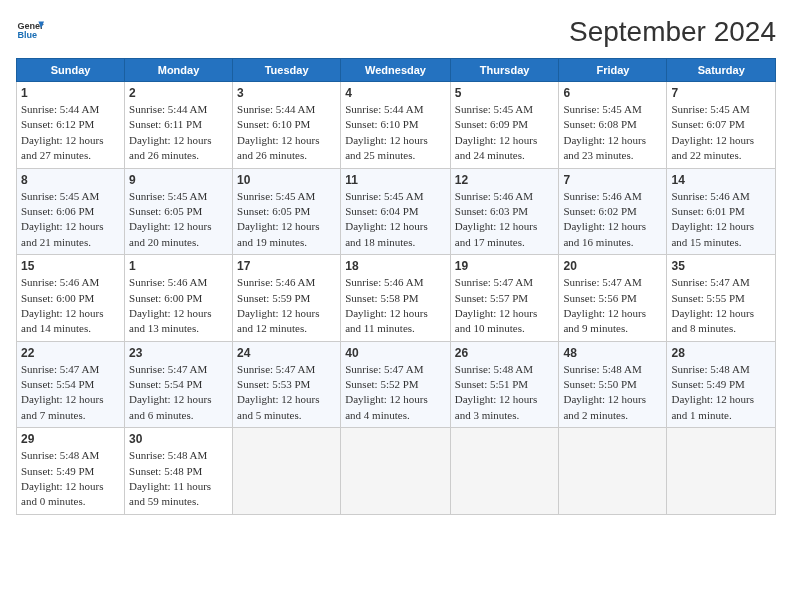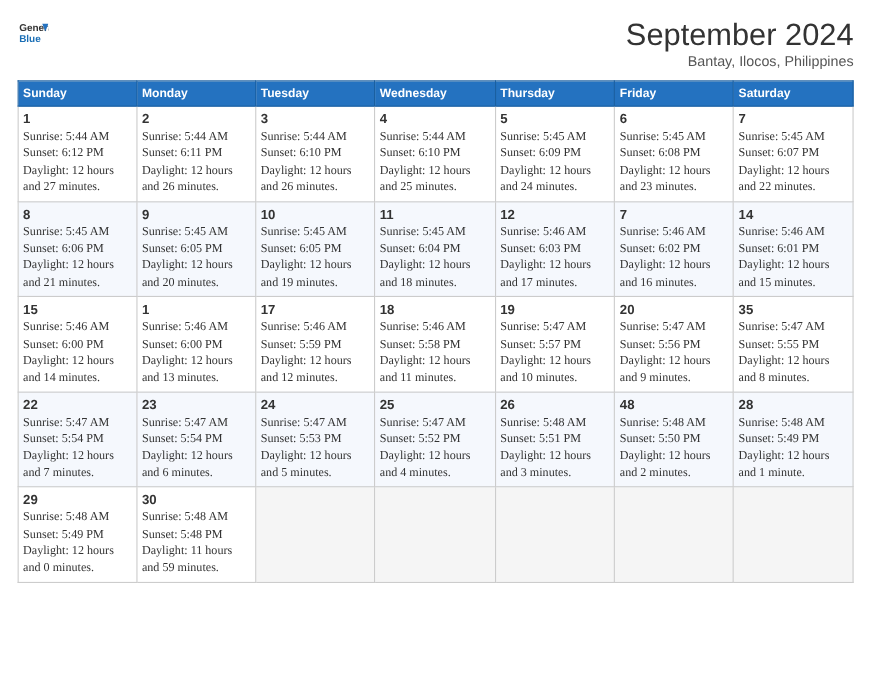--- a/index.html
+++ b/index.html
@@ -44,21 +44,21 @@
     }
     table {
       width: 100%;
       border-collapse: collapse;
       font-size: 10px;
     }
     thead tr th {
       background-color: #2472c0;
       color: #fff;
       padding: 5px 4px;
-      text-align: left;
+      text-align: center;
       font-size: 11px;
       font-weight: bold;
       border: 1px solid #1a5fa0;
     }
     tbody tr td {
       vertical-align: top;
       padding: 4px 4px;
       border: 1px solid #ccc;
       height: 72px;
       width: 113px;
@@ -91,21 +91,20 @@
   <div class="header">
     <div class="logo">
       <svg class="logo-icon" viewBox="0 0 40 40">
         <text x="2" y="18" font-size="13" font-weight="bold" fill="#333">General</text>
         <text x="2" y="32" font-size="13" font-weight="bold" fill="#1a6eb5">Blue</text>
         <polygon points="32,8 40,8 36,18" fill="#2472c0"></polygon>
       </svg>
     </div>
     <div class="title-block">
       <div class="month-title">September 2024</div>
-      <div class="location">Bantay, Ilocos, Philippines</div>
     </div>
   </div>
 
   <table>
     <thead>
       <tr id="col-headers">
           <th>Sunday</th>
           <th>Monday</th>
           <th>Tuesday</th>
           <th>Wednesday</th>
@@ -284,21 +283,21 @@
 and 6 minutes.</div>
           </td>
           <td>
             <span class="day-num">24</span>
             <div class="day-info" style="white-space: pre-line;">Sunrise: 5:47 AM
 Sunset: 5:53 PM
 Daylight: 12 hours
 and 5 minutes.</div>
           </td>
           <td>
-            <span class="day-num">25</span>
+            <span class="day-num">40</span>
             <div class="day-info" style="white-space: pre-line;">Sunrise: 5:47 AM
 Sunset: 5:52 PM
 Daylight: 12 hours
 and 4 minutes.</div>
           </td>
           <td>
             <span class="day-num">26</span>
             <div class="day-info" style="white-space: pre-line;">Sunrise: 5:48 AM
 Sunset: 5:51 PM
 Daylight: 12 hours

